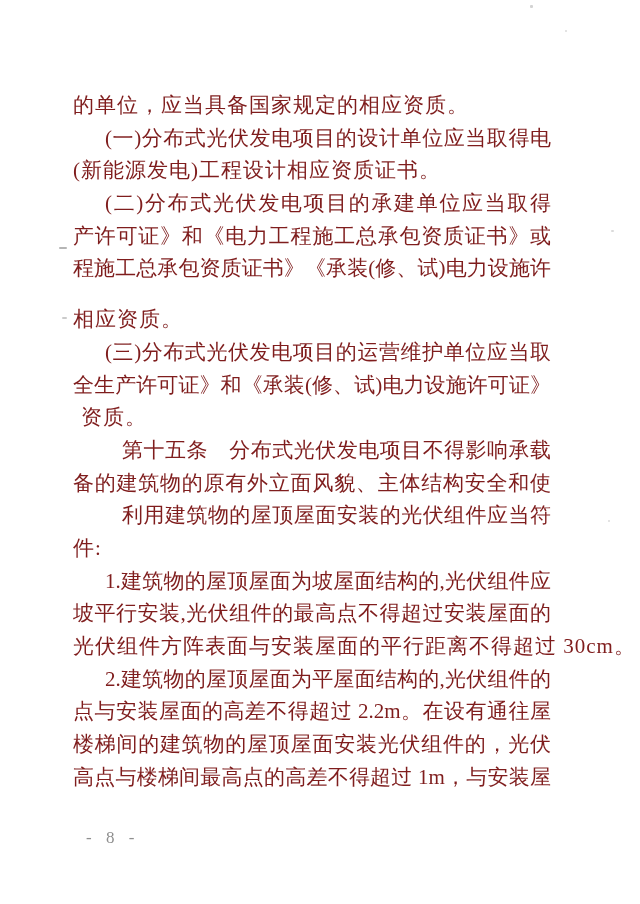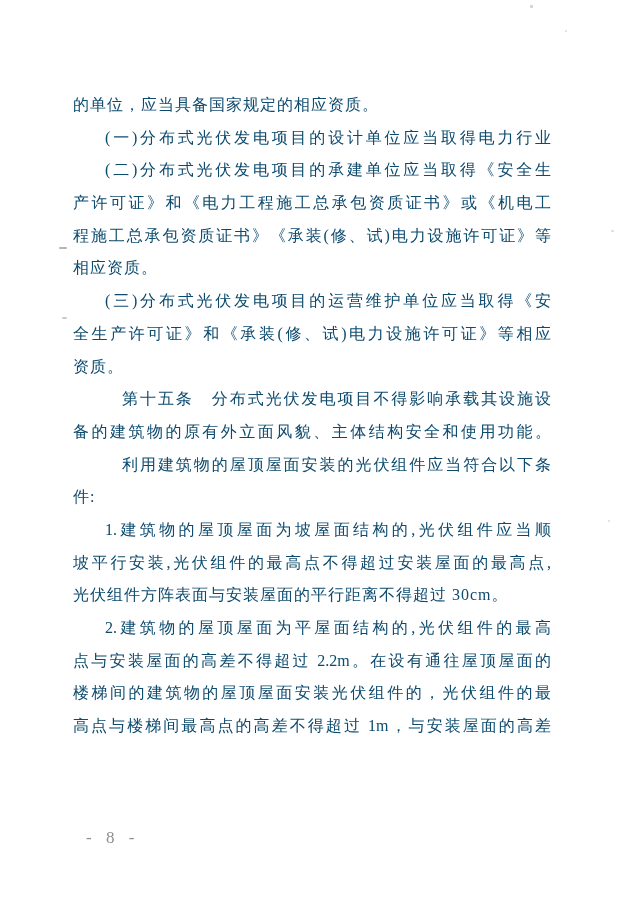--- a/index.html
+++ b/index.html
@@ -17,22 +17,22 @@
   }
   .content {
     position: absolute;
     left: 73px;
     top: 89px;
     width: 478px;
   }
   .line {
     height: 32.7px;
     line-height: 32.7px;
-    font-size: 16px;
-    color: #0c4a6e;
+    font-size: 21px;
+    color: #7f1d1d;
     white-space: nowrap;
     letter-spacing: 1px;
     overflow: visible;
   }
   .line.fill {
     white-space: normal;
     letter-spacing: 0;
     text-align: justify;
     text-align-last: justify;
     overflow: hidden;
@@ -59,27 +59,28 @@
   .speck.dot-3  { left: 611px; top: 230px; width: 3px; height: 2px; opacity: .5; }
   .speck.dot-4  { left: 608px; top: 520px; width: 2px; height: 2px; opacity: .5; }
 </style>
 </head>
 <body>
 
 <div class="page">
   <div class="content" id="lines-container">
       <div class="line" style="padding-left: 0px;">的单位，应当具备国家规定的相应资质。</div>
       <div class="line fill" style="padding-left: 32px;">(一)分布式光伏发电项目的设计单位应当取得电力行业</div>
+      <div class="line" style="padding-left: 0px;">(新能源发电)工程设计相应资质证书。</div>
       <div class="line fill" style="padding-left: 32px;">(二)分布式光伏发电项目的承建单位应当取得《安全生</div>
       <div class="line fill" style="padding-left: 0px;">产许可证》和《电力工程施工总承包资质证书》或《机电工</div>
       <div class="line fill" style="padding-left: 0px;">程施工总承包资质证书》《承装(修、试)电力设施许可证》等</div>
-      <div class="line" style="padding-left: 0px;">相应资质。</div>
+      <div class="line" style="padding-left: 0px; margin-top: 18px;">相应资质。</div>
       <div class="line fill" style="padding-left: 32px;">(三)分布式光伏发电项目的运营维护单位应当取得《安</div>
       <div class="line fill" style="padding-left: 0px;">全生产许可证》和《承装(修、试)电力设施许可证》等相应</div>
-      <div class="line" style="padding-left: 0px;">资质。</div>
+      <div class="line" style="padding-left: 0px; margin-left: 8px;">资质。</div>
       <div class="line fill" style="padding-left: 49px;">第十五条　分布式光伏发电项目不得影响承载其设施设</div>
       <div class="line fill" style="padding-left: 0px;">备的建筑物的原有外立面风貌、主体结构安全和使用功能。</div>
       <div class="line fill" style="padding-left: 49px;">利用建筑物的屋顶屋面安装的光伏组件应当符合以下条</div>
       <div class="line" style="padding-left: 0px;">件:</div>
       <div class="line fill" style="padding-left: 32px;">1.建筑物的屋顶屋面为坡屋面结构的,光伏组件应当顺</div>
       <div class="line fill" style="padding-left: 0px;">坡平行安装,光伏组件的最高点不得超过安装屋面的最高点,</div>
       <div class="line" style="padding-left: 0px; font-family: Liberation Serif, serif;">光伏组件方阵表面与安装屋面的平行距离不得超过 30cm。</div>
       <div class="line fill" style="padding-left: 32px;">2.建筑物的屋顶屋面为平屋面结构的,光伏组件的最高</div>
       <div class="line fill" style="padding-left: 0px;">点与安装屋面的高差不得超过 2.2m。在设有通往屋顶屋面的</div>
       <div class="line fill" style="padding-left: 0px;">楼梯间的建筑物的屋顶屋面安装光伏组件的，光伏组件的最</div>

